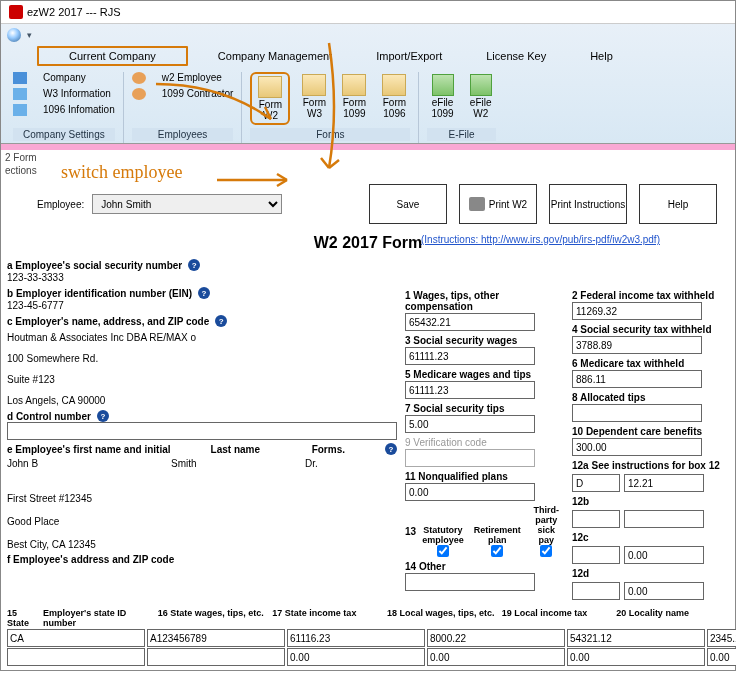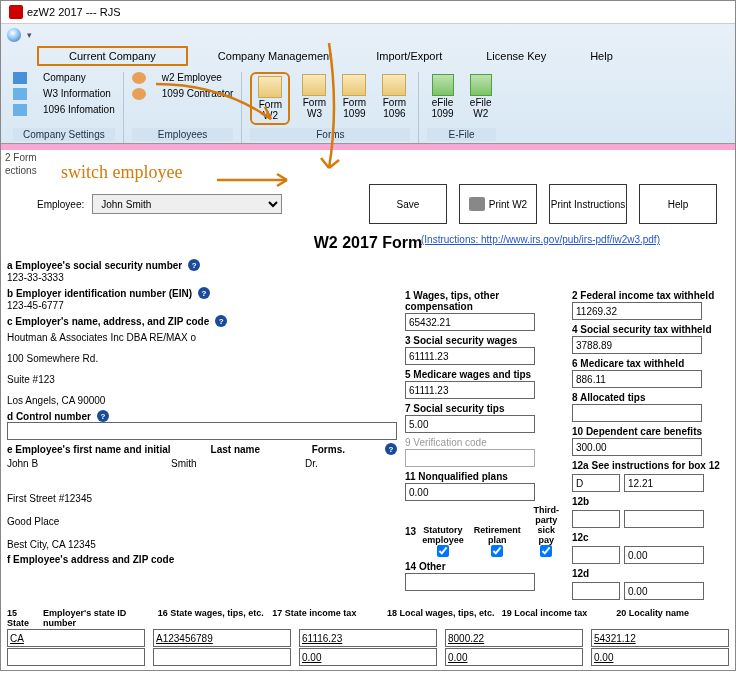--- a/index.html
+++ b/index.html
@@ -52,21 +52,21 @@
 .inp.readonly { color: #888; border-color: #aaa; }
 .row2 { display: flex; gap: 14px; }
 .chkrow { display: flex; gap: 10px; font-size: 9px; align-items: flex-end; }
 .chkcol { display: flex; flex-direction: column; align-items: center; }
 .chk { width: 12px; height: 12px; }
 .box12 { display: flex; gap: 4px; align-items: center; margin-top: 2px; }
 .state-table { margin-top: 8px; }
 .state-head { display: flex; gap: 2px; font-size: 9px; font-weight: bold; }
 .state-head > div, .state-row > input { flex: 1; }
 .state-head > div:first-child { flex: 0 0 34px; }
-.state-row { display: flex; gap: 8px; margin-top: 1px; text-decoration: underline; }
+.state-row { display: flex; gap: 2px; margin-top: 1px; }
 .state-row > input { border: 1px solid #666; height: 18px; font-size: 10px; padding: 1px 2px; }
 .state-row > input:first-child { flex: 0 0 34px; }
 </style>
 </head>
 <body>
 
 <div class="window">
   <div class="titlebar">
     <span class="appicon"></span>
     <span>ezW2 2017 --- RJS</span>

